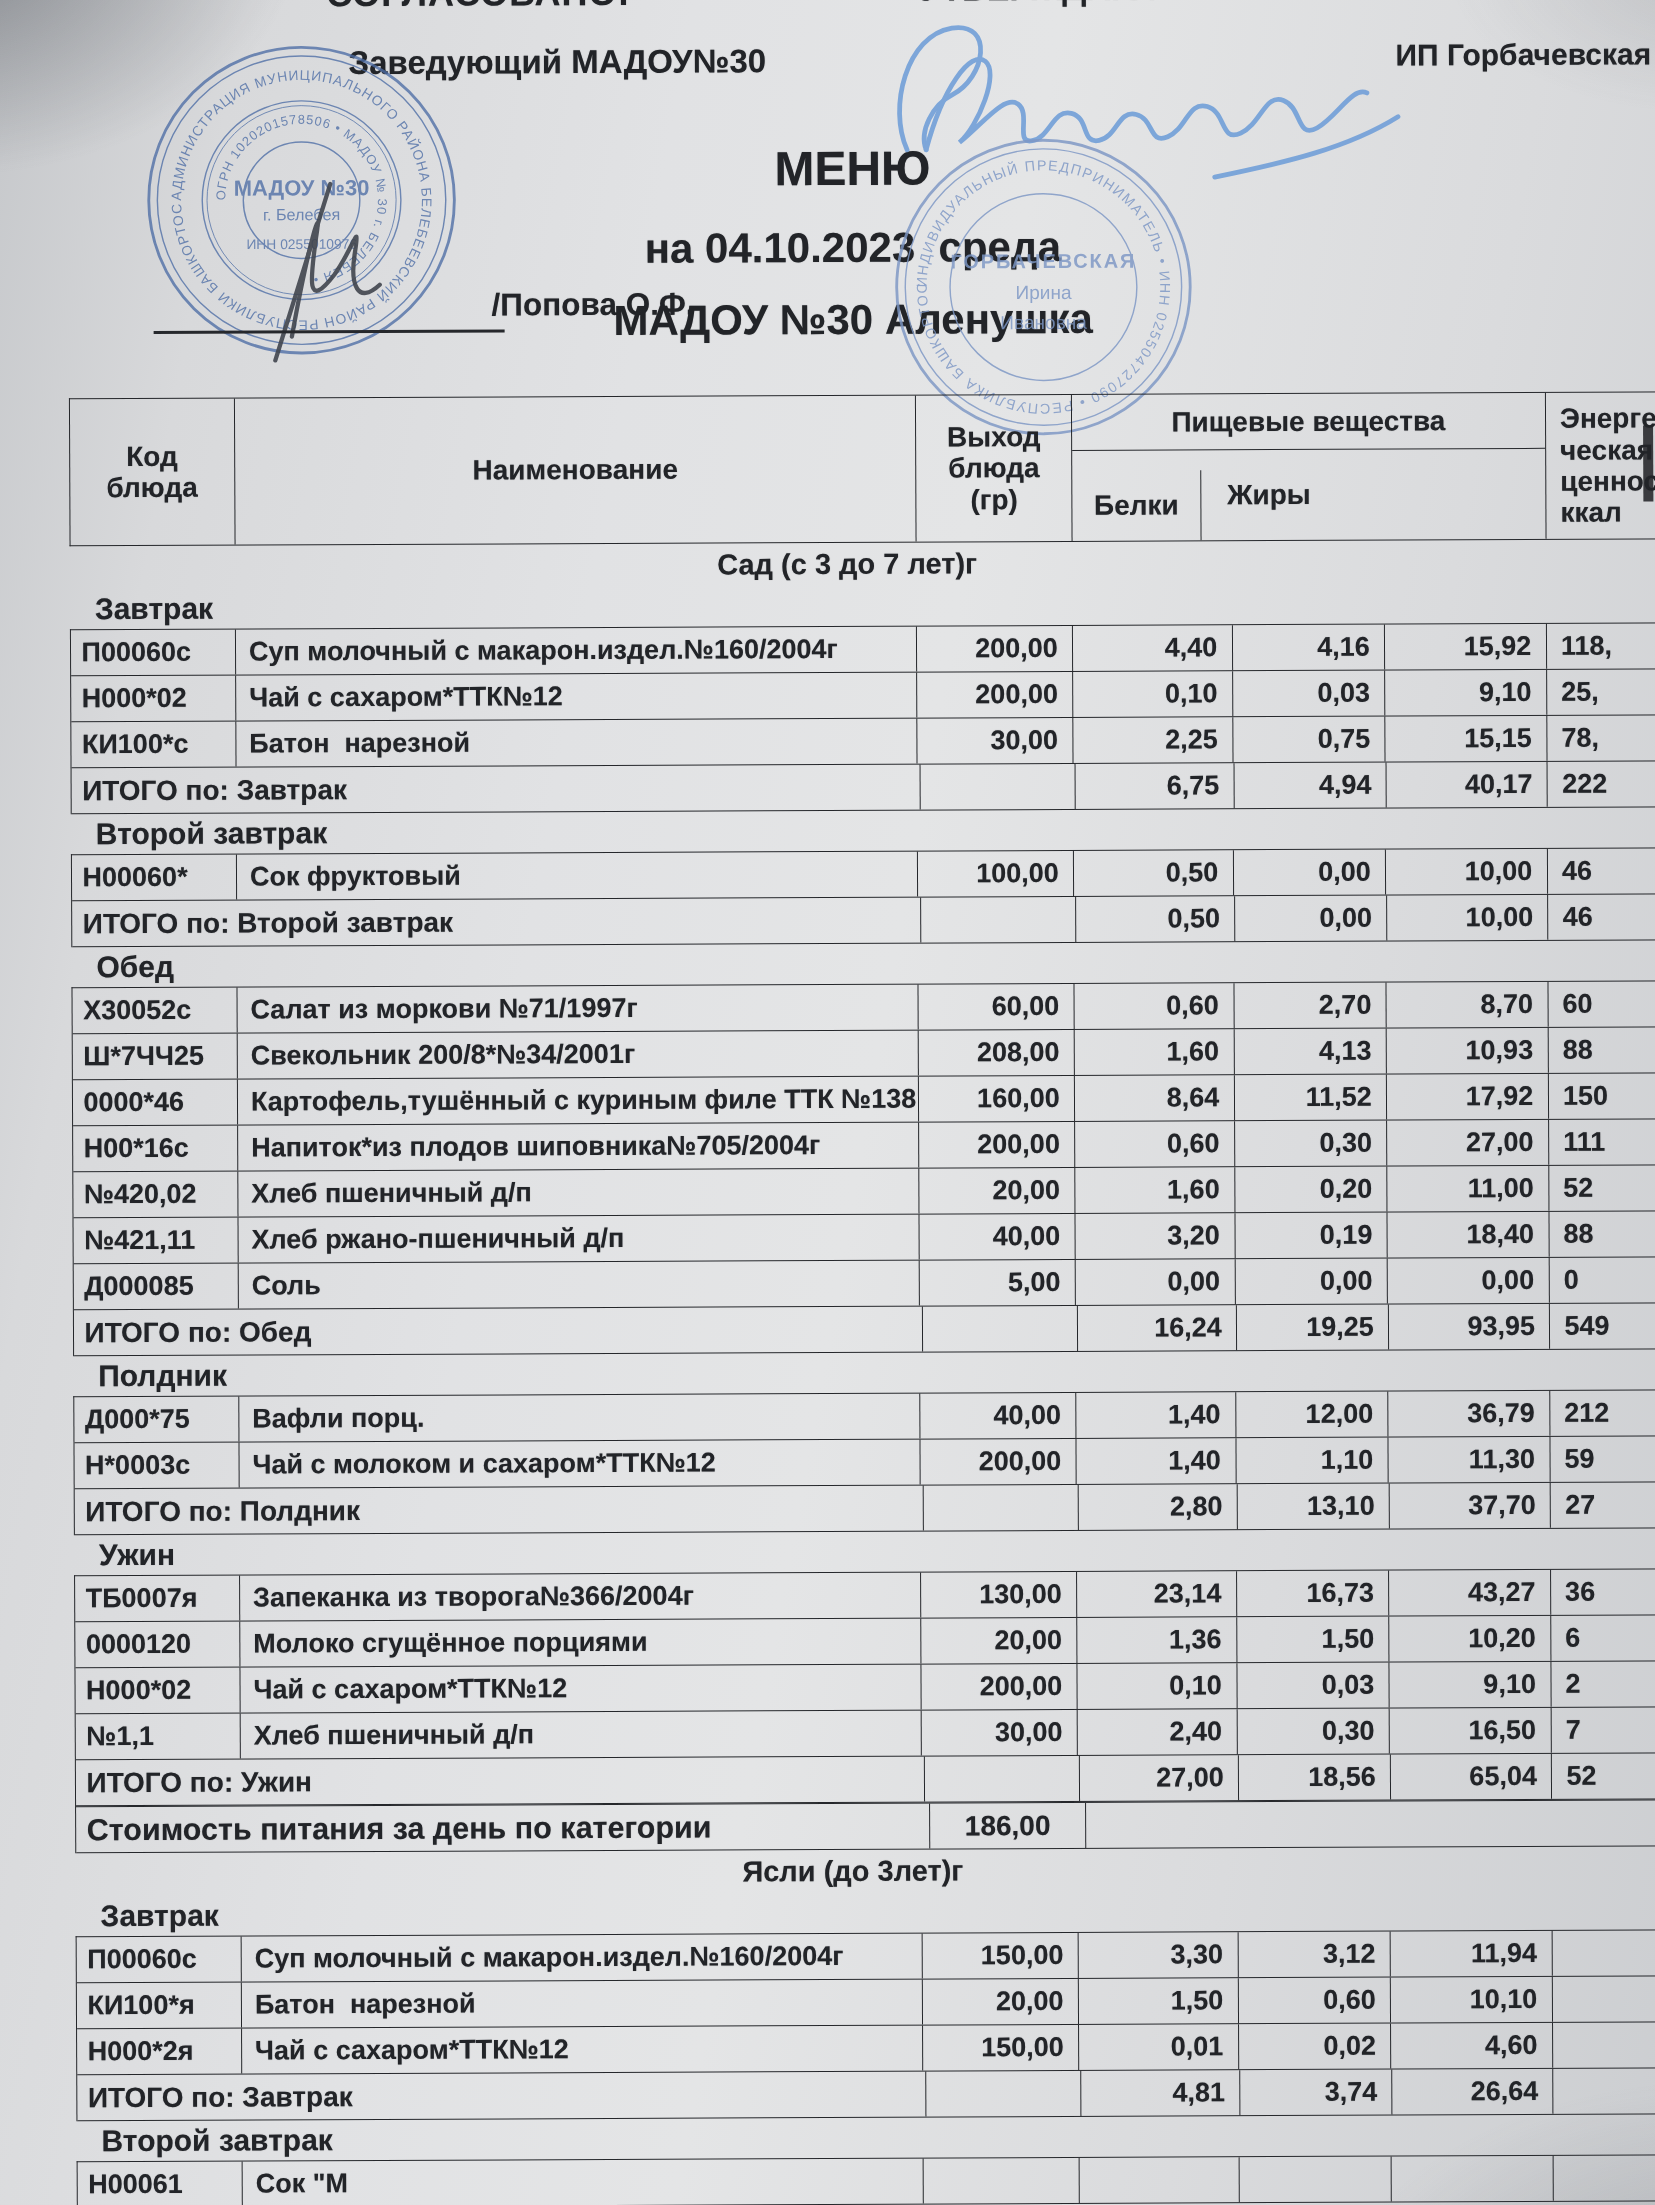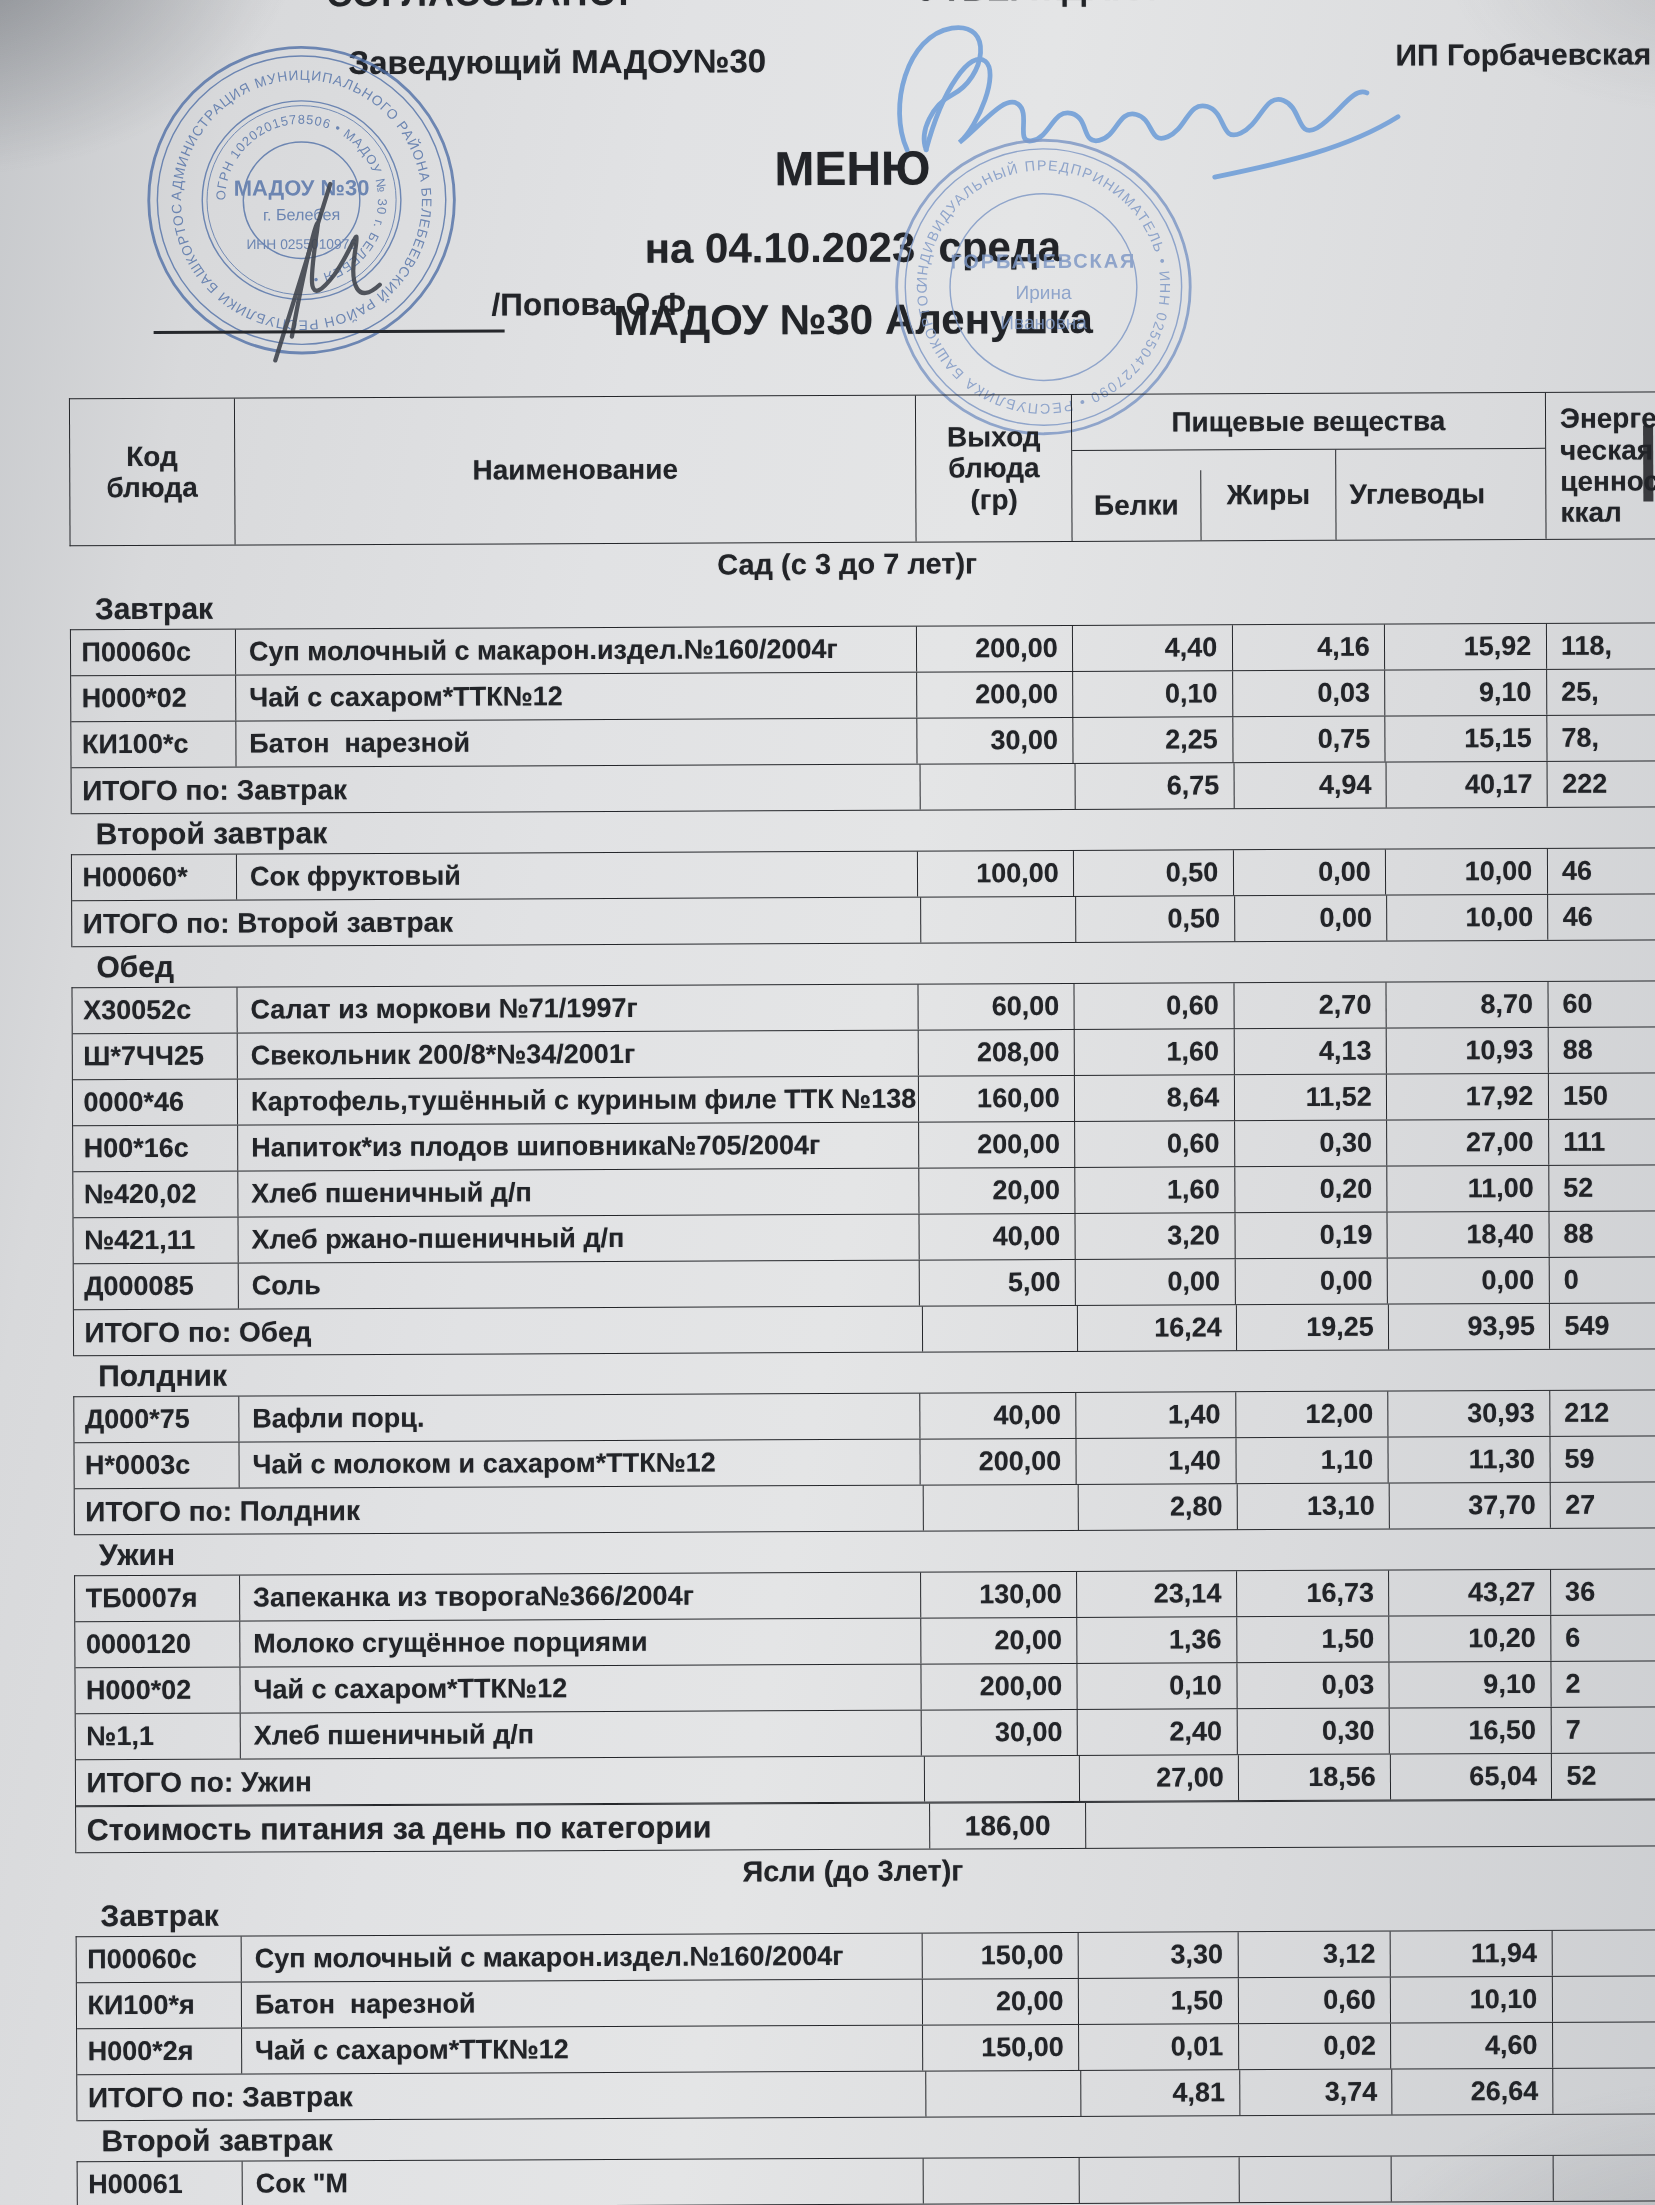--- a/index.html
+++ b/index.html
@@ -152,21 +152,20 @@
 блюда</div>
       <div class="hcell col-name txt">Наименование</div>
       <div class="hcell col-out txt" style="white-space:pre-line">Выход
 блюда
 (гр)</div>
       <div class="nutri-group">
         <div class="nutri-top txt">Пищевые вещества</div>
         <div class="nutri-sub">
           <div class="hcell w-p txt">Белки</div>
           <div class="hcell w-f txt">Жиры</div>
-          <div class="hcell w-c txt">Углеводы</div>
         </div>
       </div>
       <div class="hcell col-k kcal-head txt">Энергети-
 ческая
 ценность
 ккал</div>
     </div>
     <div id="table-body">
         <div class="caption txt">Сад (с 3 до 7 лет)г</div>
         <div class="sec-label txt">Завтрак</div>
@@ -302,21 +301,21 @@
           </div>
         </div>
         <div class="sec-label txt">Полдник</div>
         <div class="block">
           <div class="row">
             <div class="cell col-code c-code txt">Д000*75</div>
             <div class="cell col-name c-name txt">Вафли порц.</div>
             <div class="cell col-out num txt">40,00</div>
             <div class="cell col-p num txt">1,40</div>
             <div class="cell col-f num txt">12,00</div>
-            <div class="cell col-c num txt">30,93</div>
+            <div class="cell col-c num txt">36,79</div>
             <div class="cell col-k c-kcal txt">212</div>
           </div>
           <div class="row">
             <div class="cell col-code c-code txt">Н*0003с</div>
             <div class="cell col-name c-name txt">Чай с молоком и сахаром*ТТК№12</div>
             <div class="cell col-out num txt">200,00</div>
             <div class="cell col-p num txt">1,40</div>
             <div class="cell col-f num txt">1,10</div>
             <div class="cell col-c num txt">11,30</div>
             <div class="cell col-k c-kcal txt">59</div>

